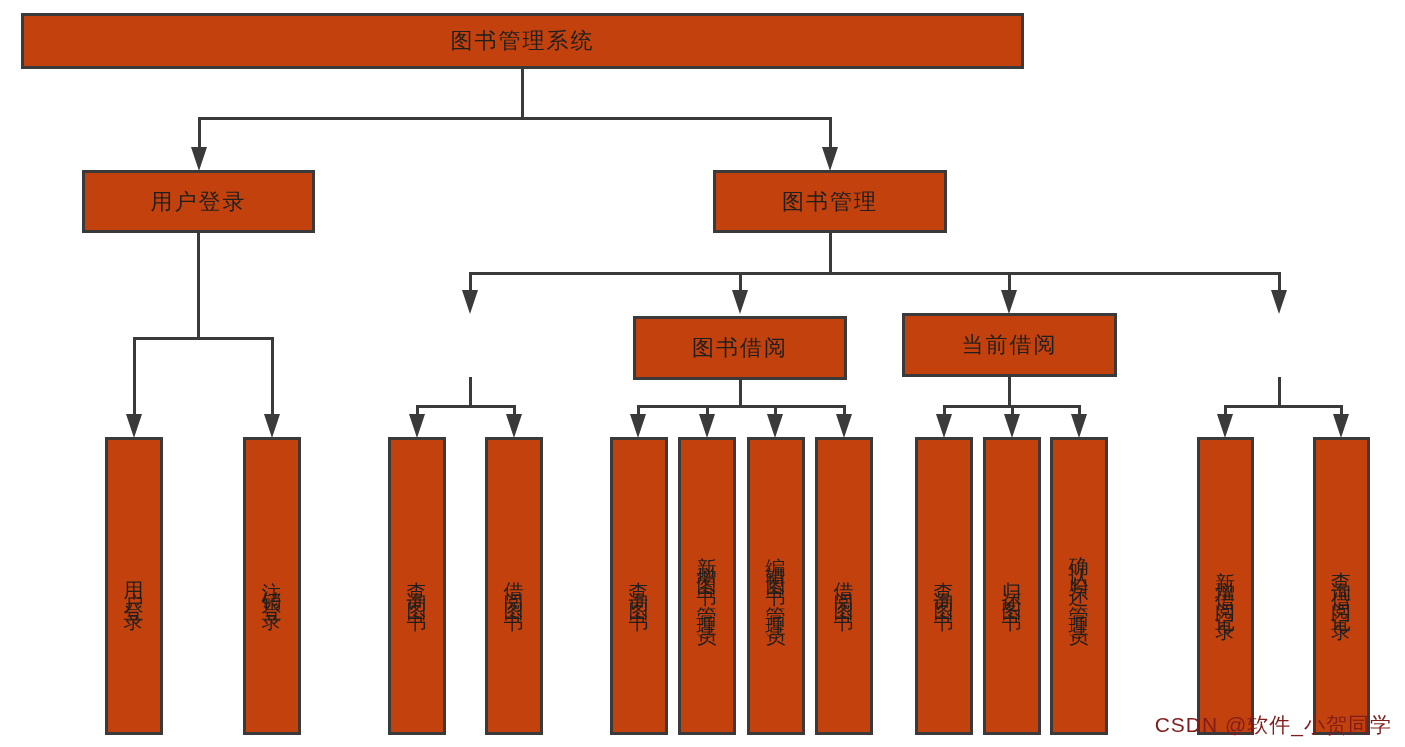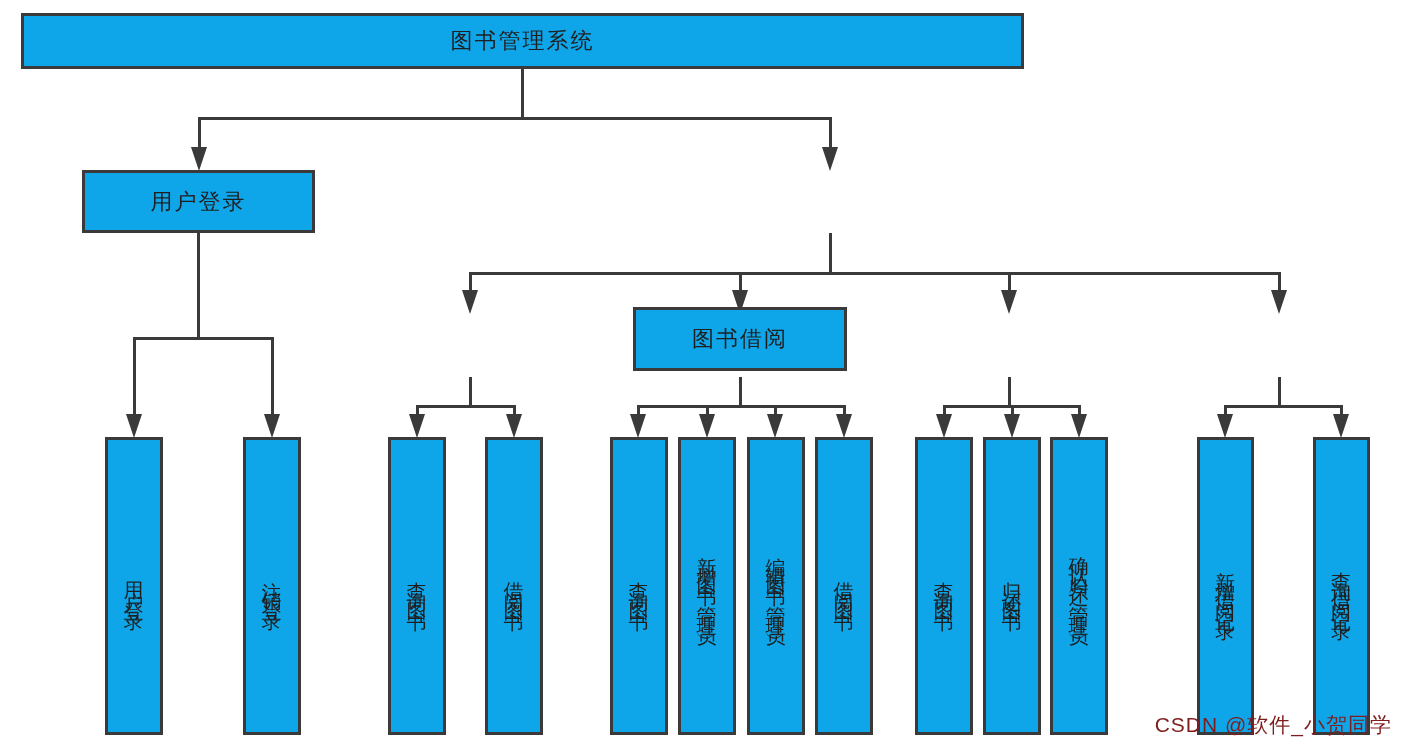--- a/index.html
+++ b/index.html
@@ -13,21 +13,21 @@
     background:#ffffff;
     overflow:hidden;
     font-family:"Liberation Sans","DejaVu Sans",sans-serif;
     color:var(--text);
   }
   
   .node{
     position:absolute;
     box-sizing:border-box;
     border:3px solid var(--line);
-    background:#0ea5e9;
+    background:#c2410c;
     display:flex;
     align-items:center;
     justify-content:center;
     z-index:2;
     text-align:right;
   }
   .hnode{
     font-size:22px;
     letter-spacing:2px;
     white-space:nowrap;
@@ -64,23 +64,29 @@
 
 <div id="canvas">
 
   <div class="node hnode" style="left:21px;top:13px;width:1003px;height:56px;">
     <span>图书管理系统</span>
   </div>
 
   <div class="node hnode" style="left:82px;top:170px;width:233px;height:63px;">
     <span>用户登录</span>
   </div>
+  <div class="node hnode" style="left:713px;top:170px;width:234px;height:63px;">
+    <span>图书管理</span>
+  </div>
 
-  <div class="node hnode" style="left:633px;top:307px;width:214px;height:64px;">
+  <div class="node hnode" style="left:633px;top:316px;width:214px;height:64px;">
     <span>图书借阅</span>
+  </div>
+  <div class="node hnode" style="left:902px;top:313px;width:215px;height:64px;">
+    <span>当前借阅</span>
   </div>
 
   <div class="node leaf" style="left:105px;top:437px;width:58px;height:298px;">
     <span class="vtext">用户登录</span>
   </div>
   <div class="node leaf" style="left:243px;top:437px;width:58px;height:298px;">
     <span class="vtext">注销登录</span>
   </div>
 
   <div class="node leaf" style="left:388px;top:437px;width:58px;height:298px;">

